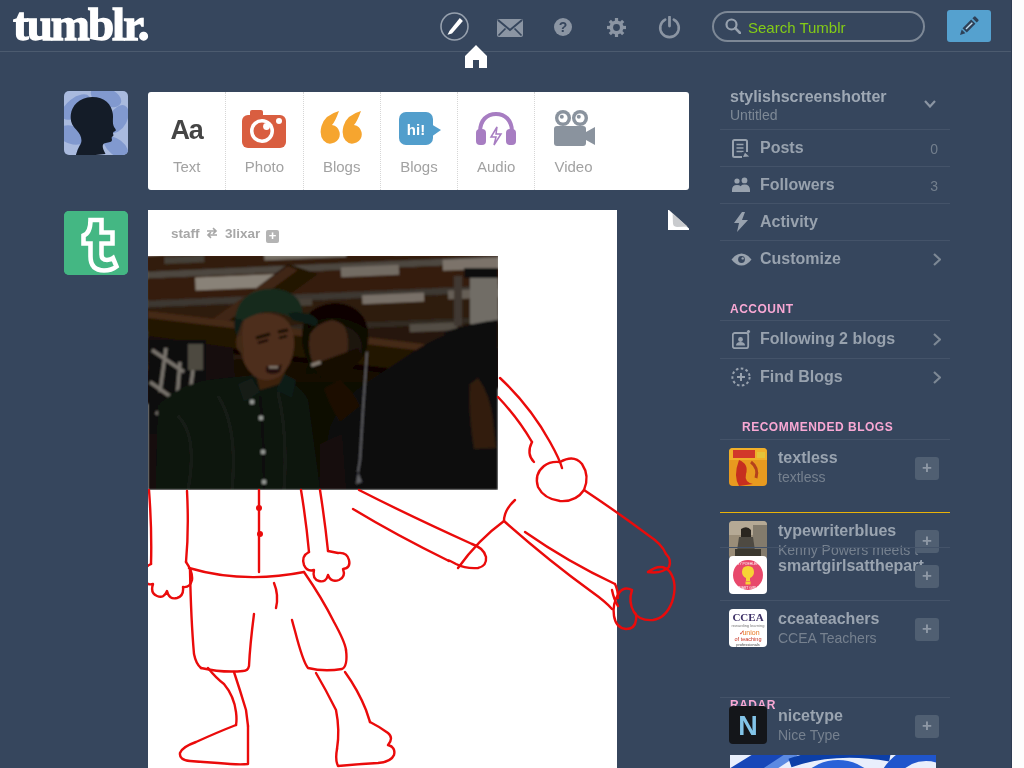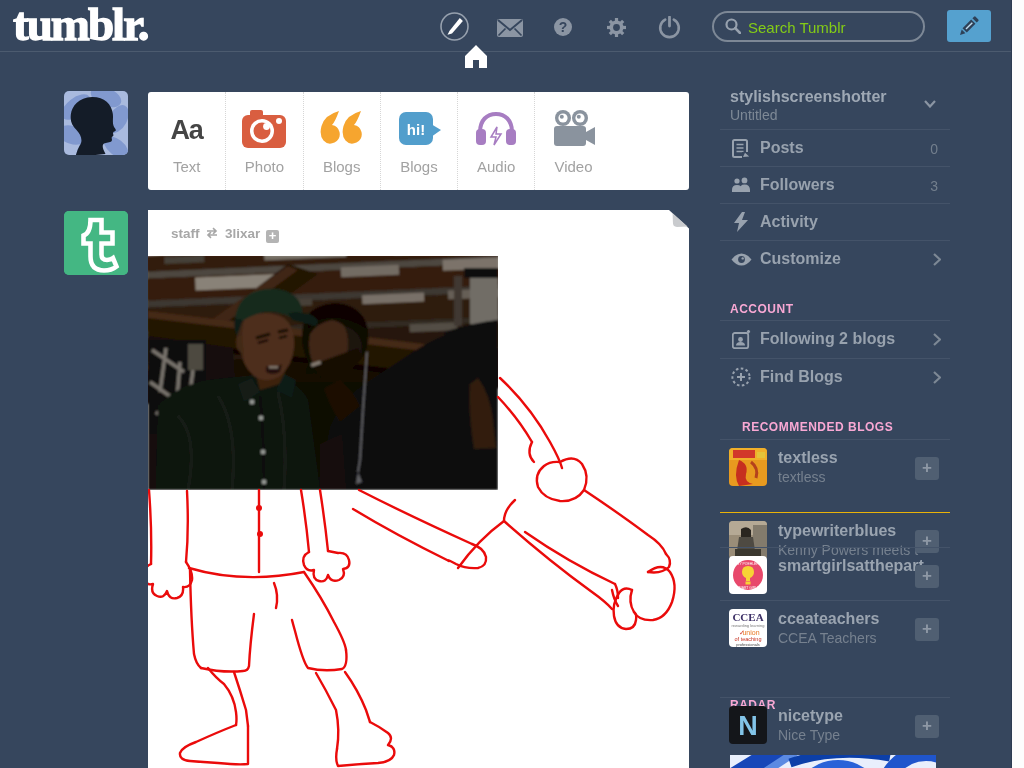--- a/index.html
+++ b/index.html
@@ -21,21 +21,21 @@
 .sideav { position:absolute; left:64px; width:64px; height:64px; border-radius:5px; overflow:hidden; }
 
 
 #composebar { position:absolute; left:148px; top:92px; width:541px; height:98px; background:#fff; border-radius:3px; }
 .ctype { float:left; width:77.28px; height:98px; position:relative; text-align:center; }
 .ctype + .ctype { border-left:1px dotted #d6d6d6; }
 .ctype .lab { position:absolute; width:100%; top:66px; font-size:15px; color:#a2a2a2; }
 .ctype .ic { position:absolute; width:100%; top:18px; height:40px; }
 
 
-#post { position:absolute; left:148px; top:210px; width:541px; height:558px; background:#fff; }
+#post { position:absolute; left:148px; top:210px; width:469px; height:558px; background:#fff; }
 #dogear { position:absolute; left:669px; top:210px; }
 
 
 #sidebar { position:absolute; left:720px; top:70px; width:230px; }
 .sbrow { position:relative; height:37px; border-top:1px solid #445369; }
 .sbrow .txt { position:absolute; left:40px; top:9px; font-size:16px; font-weight:bold; color:#98a2ae; }
 .sbrow .cnt { position:absolute; right:12px; top:11px; font-size:14px; color:#737f8d; }
 .sbhead { font-size:12px; font-weight:bold; color:#f9a8d4; letter-spacing:0.5px; }
 .blogrow { position:relative; height:54px; overflow:hidden; }
 .blogrow .bav { position:absolute; left:9px; top:8px; width:38px; height:38px; border-radius:4px; overflow:hidden; }

